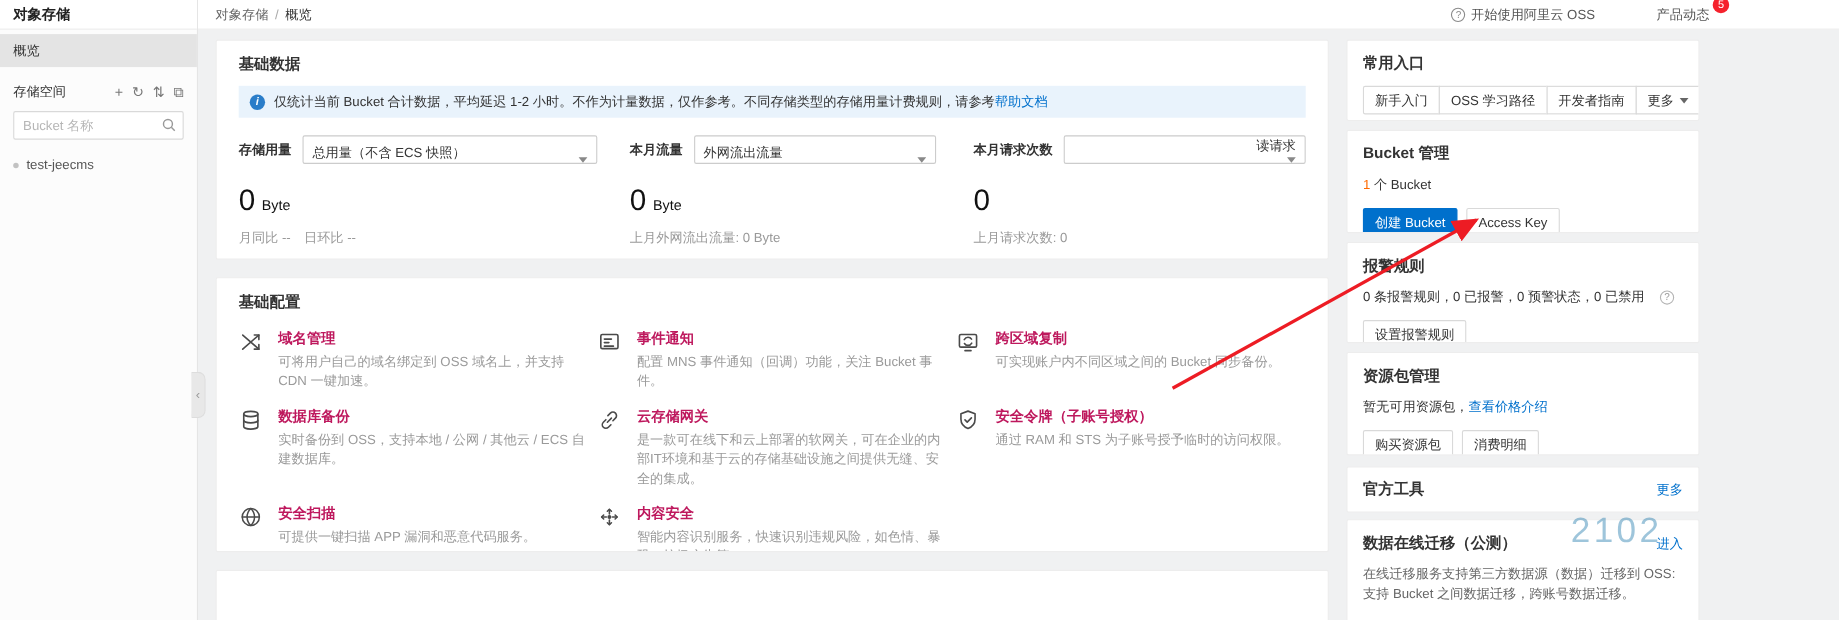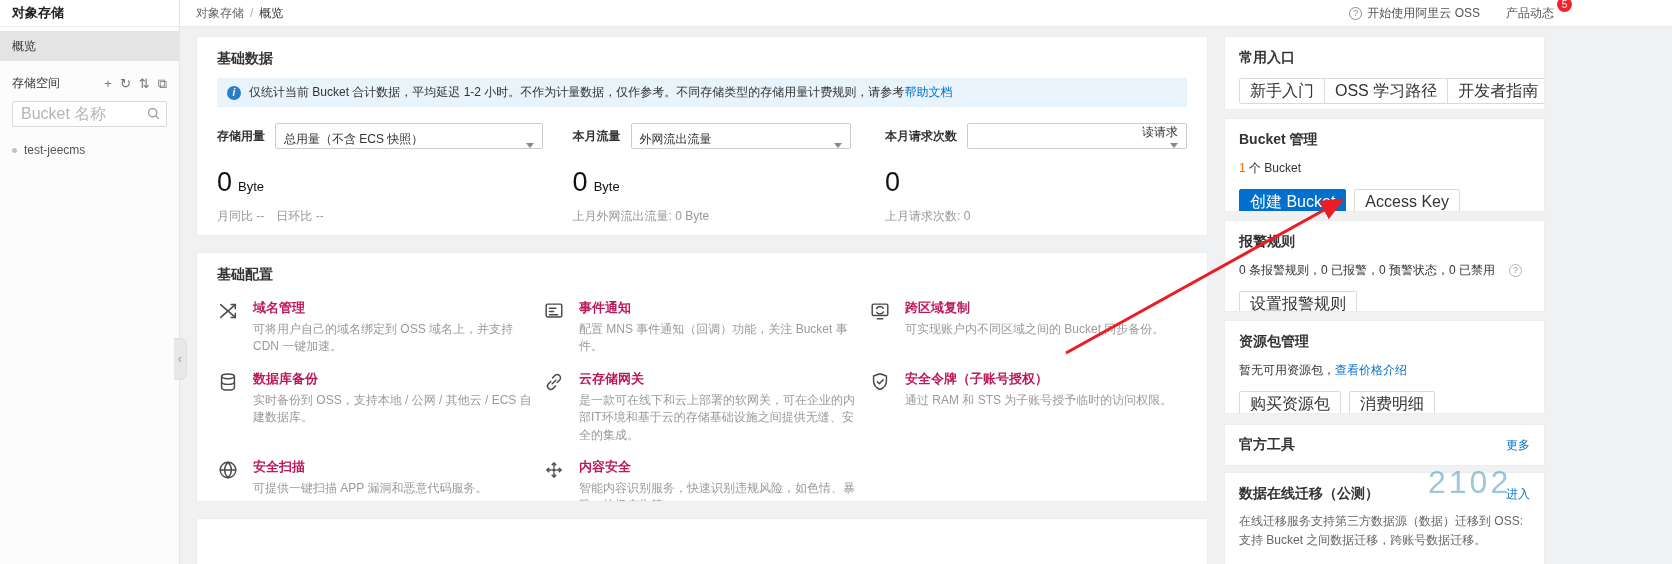--- a/index.html
+++ b/index.html
@@ -12,38 +12,38 @@
             border-bottom: 1px solid #ececec; display: flex; align-items: center; justify-content: space-between;
             padding: 0 112px 0 16px; }
   .breadcrumb { display: flex; align-items: center; gap: 6px; font-size: 12px; }
   .crumb-root { color: #666; cursor: pointer; }
   .crumb-sep { color: #aaa; }
   .crumb-cur { color: #333; }
   .topbar-right { display: flex; align-items: center; gap: 26px; }
   .help-entry { display: flex; align-items: center; gap: 5px; color: #555; cursor: pointer; }
   .q-circle { display: inline-block; width: 13px; height: 13px; line-height: 11px; border: 1px solid #8a8a8a;
               border-radius: 50%; text-align: center; font-size: 9px; color: #8a8a8a; }
-  .news-entry { position: relative; color: #555; cursor: pointer; padding-right: 6px; }
+  .news-entry { position: relative; color: #555; cursor: pointer; padding-right: 6px; margin-left: 30px; }
   .badge { position: absolute; top: -8px; right: -12px; min-width: 15px; height: 15px; line-height: 15px;
            background: #f5222d; color: #fff; font-size: 10px; border-radius: 8px; text-align: center; padding: 0 3px; }
 
   
   .sidebar { position: absolute; left: 0; top: 0; width: 180px; height: 564px; background: #fcfcfc;
              border-right: 1px solid #e5e5e5; z-index: 2; }
   .sidebar-header { height: 27px; display: flex; align-items: center; padding: 0 12px; font-size: 13px;
                     font-weight: bold; color: #222; background: #fff; border-bottom: 1px solid #ececec; }
   .side-overview { height: 30px; margin-top: 4px; display: flex; align-items: center; padding: 0 12px;
                    background: #e4e4e4; color: #333; cursor: pointer; }
   .side-section { margin-top: 14px; padding: 0 12px; display: flex; align-items: center; justify-content: space-between; }
   .side-section-label { color: #333; }
   .side-tools { display: flex; align-items: center; gap: 8px; color: #777; font-size: 13px; }
   .side-tools span { cursor: pointer; }
   .side-search { position: relative; margin: 9px 12px 0 12px; }
   .side-search input { width: 100%; height: 26px; border: 1px solid #d9d9d9; border-radius: 2px;
-                       padding: 0 26px 0 8px; font-size: 16px; color: #333; background: #fff; outline: none; }
+                       padding: 0 26px 0 8px; font-size: 12px; color: #333; background: #fff; outline: none; }
   .side-search input::placeholder { color: #b6b6b6; }
   .search-icon { position: absolute; right: 7px; top: 6px; cursor: pointer; }
   .bucket-item { margin-top: 16px; padding: 0 12px; display: flex; align-items: center; gap: 7px;
                  color: #555; cursor: pointer; }
   .bucket-dot { width: 5px; height: 5px; border-radius: 50%; background: #c2c2c2; }
 
   
   .collapse-handle { position: absolute; left: 174px; top: 338px; width: 13px; height: 42px; background: #e8e8e8;
                      border: 1px solid #ddd; border-left: none; border-radius: 0 7px 7px 0; color: #999;
                      display: flex; align-items: center; justify-content: center; font-size: 12px;
@@ -87,21 +87,21 @@
   .feature-desc { margin-top: 4px; color: #9a9a9a; line-height: 1.45; max-width: 292px; }
 
   
   .card-partial { left: 196px; top: 518px; width: 1012px; height: 60px; }
 
   
   .rcard { left: 1224px; width: 321px; padding: 12px 14px; }
   .card-quick { top: 36px; height: 74px; }
   .btn-group { margin-top: 11px; display: flex; }
   .btn { display: inline-flex; align-items: center; justify-content: center; height: 26px; padding: 0 10px;
-         border: 1px solid #d9d9d9; background: #fff; color: #333; font-size: 16px; border-radius: 2px;
+         border: 1px solid #d9d9d9; background: #fff; color: #333; font-size: 12px; border-radius: 2px;
          cursor: pointer; white-space: nowrap; }
   .btn-group .btn { flex: 1; border-radius: 0; margin-left: -1px; }
   .btn-group .btn:first-child { margin-left: 0; border-radius: 2px 0 0 2px; }
   .btn-group .btn:last-child { border-radius: 0 2px 2px 0; }
   .btn .caret-down { margin-left: 5px; border-top-color: #666; }
   .btn-primary { background: #0070cc; border-color: #0070cc; color: #fff; }
 
   .card-bucket { top: 118px; height: 94px; }
   .bucket-count { margin-top: 11px; color: #333; }
   .count-num { color: #ff6a00; }

